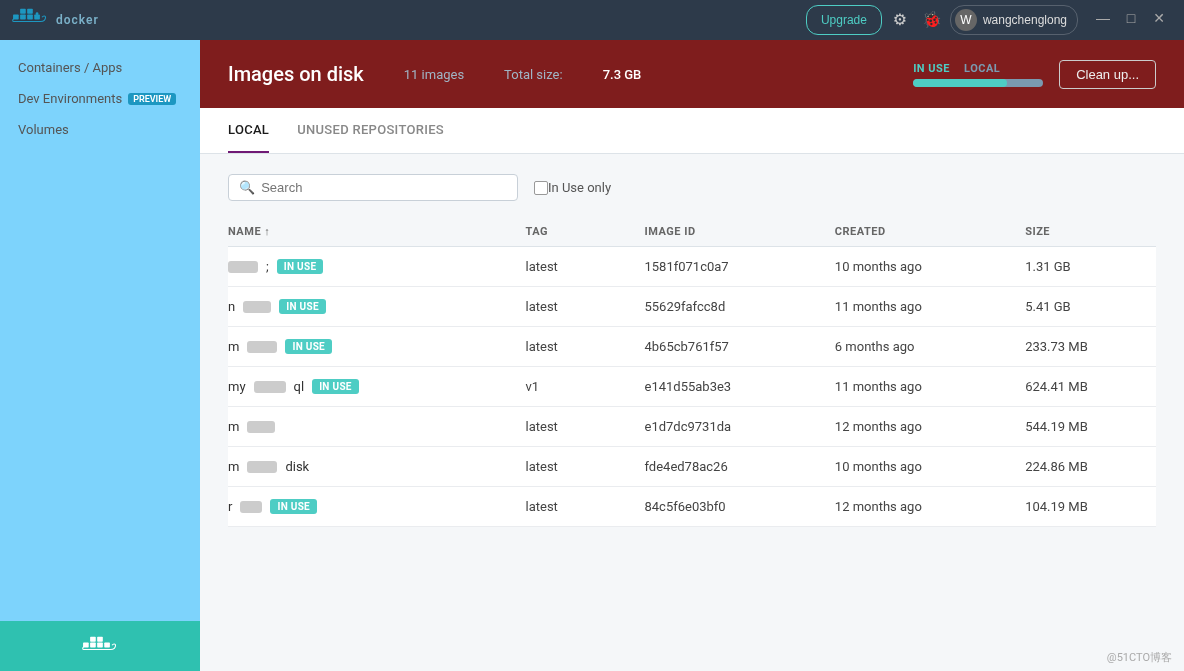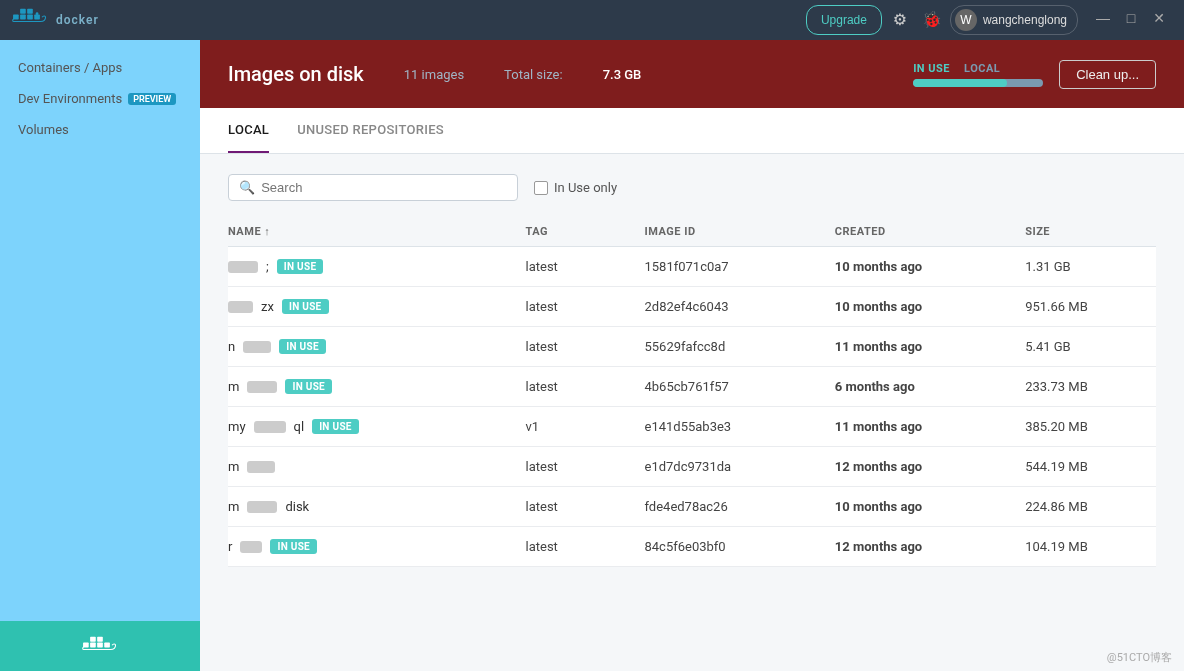--- a/index.html
+++ b/index.html
@@ -214,21 +214,21 @@
       width: 290px;
       gap: 6px;
     }
     .search-icon-wrap { color: #999; font-size: 13px; }
     .search-input {
       border: none; outline: none;
       font-size: 13px; color: #000000;
       width: 100%; background: transparent;
     }
     .in-use-checkbox {
-      display: flex; align-items: center; gap: 6px;
+      display: flex; align-items: center; 
       font-size: 13px; color: #555; cursor: pointer;
     }
     .checkbox-box {
       width: 14px; height: 14px;
       border: 1.5px solid #999;
       border-radius: 2px;
       background: #fff;
     }
 
     
@@ -280,21 +280,21 @@
       color: #fff;
       font-size: 10px;
       font-weight: 700;
       padding: 2px 7px;
       border-radius: 3px;
       letter-spacing: 0.3px;
     }
     .col-name { width: 240px; }
     .col-tag { width: 100px; }
     .col-imageid { width: 160px; }
-    .col-created { width: 160px; font-weight: bold; }
+    .col-created { width: 160px; }
     .col-size { width: 120px; }
 
     
     .table-wrap::-webkit-scrollbar { width: 8px; }
     .table-wrap::-webkit-scrollbar-track { background: #eee; }
     .table-wrap::-webkit-scrollbar-thumb { background: #bbb; border-radius: 4px; }
   </style>
 </head>
 <body>
 
@@ -420,33 +420,20 @@
                   </div>
                 </td>
                 <td class="col-tag">latest</td>
                 <td class="col-imageid">1581f071c0a7</td>
                 <td class="col-created">10 months ago</td>
                 <td class="col-size">1.31 GB</td>
               </tr>
               <tr>
                 <td class="col-name">
                   <div class="name-cell">
-                    <span class="name-blur" style="width: 25px;"></span>
-                    <span class="name-text">zx</span>
-                    <span class="in-use-badge">IN USE</span>
-                  </div>
-                </td>
-                <td class="col-tag">latest</td>
-                <td class="col-imageid">2d82ef4c6043</td>
-                <td class="col-created">10 months ago</td>
-                <td class="col-size">951.66 MB</td>
-              </tr>
-              <tr>
-                <td class="col-name">
-                  <div class="name-cell">
                     <span class="name-text">n</span>
                     <span class="name-blur" style="width: 28px;"></span>
                     <span class="in-use-badge">IN USE</span>
                   </div>
                 </td>
                 <td class="col-tag">latest</td>
                 <td class="col-imageid">55629fafcc8d</td>
                 <td class="col-created">11 months ago</td>
                 <td class="col-size">5.41 GB</td>
               </tr>
@@ -468,21 +455,21 @@
                   <div class="name-cell">
                     <span class="name-text">my</span>
                     <span class="name-blur" style="width: 32px;"></span>
                     <span class="name-text">ql</span>
                     <span class="in-use-badge">IN USE</span>
                   </div>
                 </td>
                 <td class="col-tag">v1</td>
                 <td class="col-imageid">e141d55ab3e3</td>
                 <td class="col-created">11 months ago</td>
-                <td class="col-size">385.20 MB</td>
+                <td class="col-size">624.41 MB</td>
               </tr>
               <tr>
                 <td class="col-name">
                   <div class="name-cell">
                     <span class="name-text">m</span>
                     <span class="name-blur" style="width: 28px;"></span>
                   </div>
                 </td>
                 <td class="col-tag">latest</td>
                 <td class="col-imageid">e1d7dc9731da</td>

